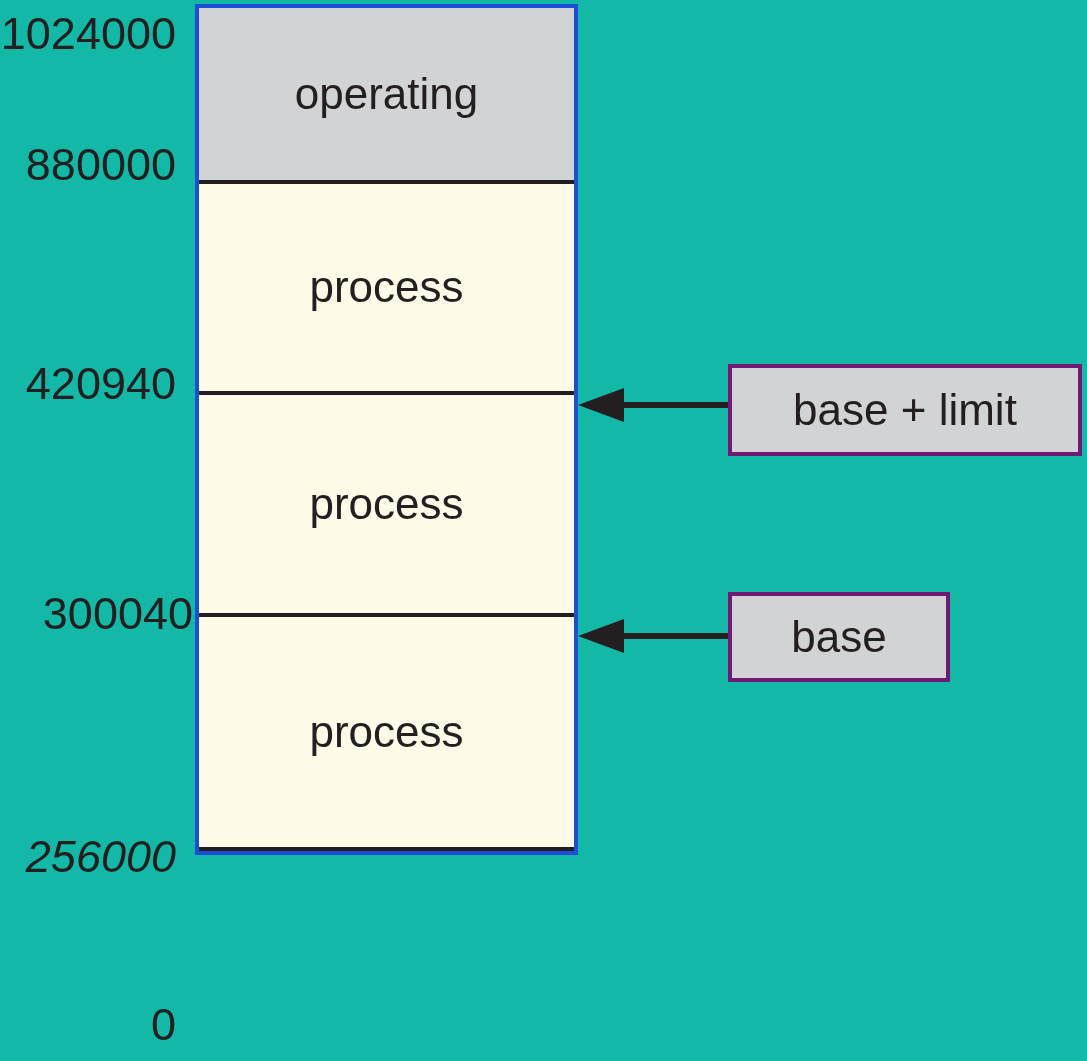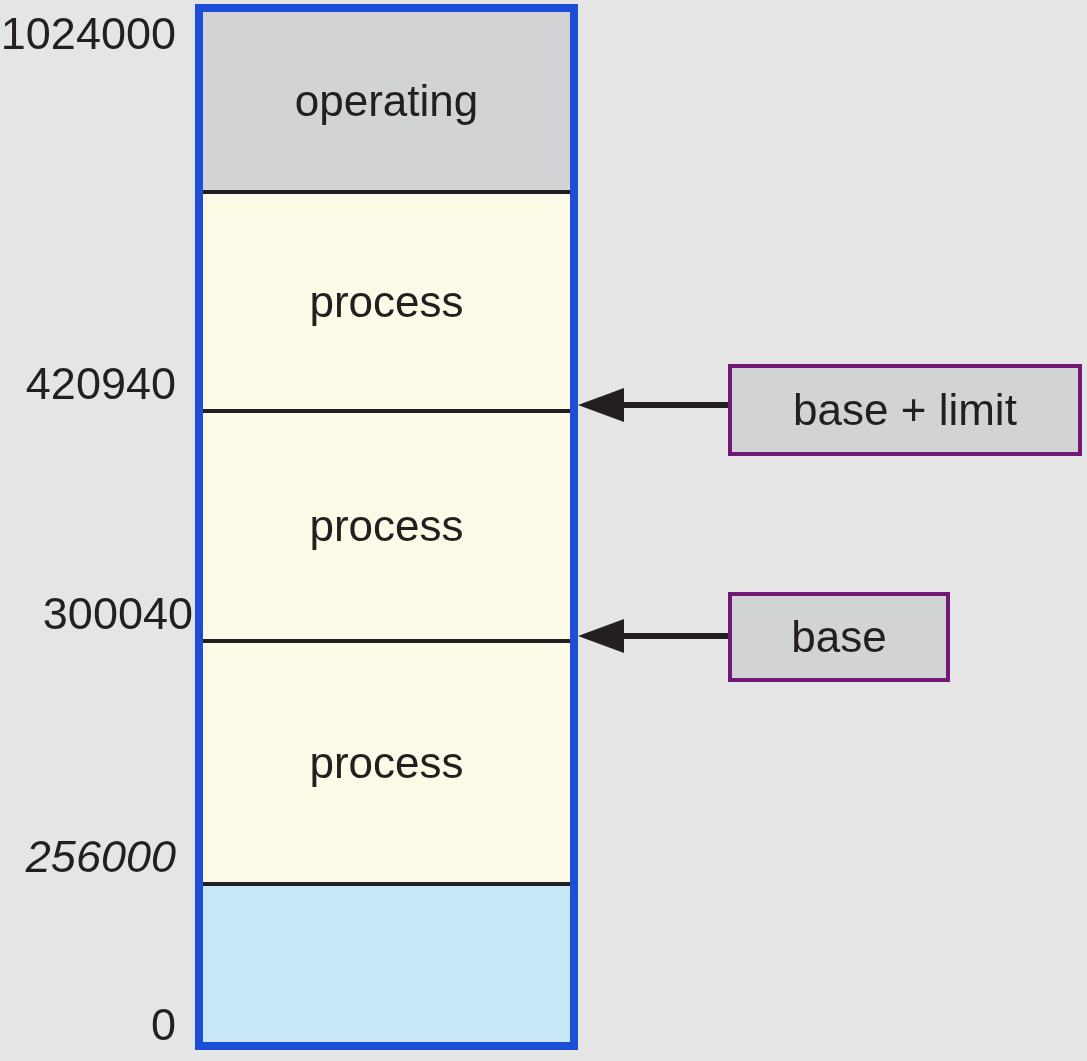--- a/index.html
+++ b/index.html
@@ -4,35 +4,35 @@
 <style>
   html, body {
     margin: 0;
     padding: 0;
     background: #ffffff;
   }
   .canvas {
     position: relative;
     width: 1087px;
     height: 1061px;
-    background: #e5e5e5;
+    background: #14b8a6;
     font-family: "Liberation Sans", sans-serif;
     color: #231f20;
     overflow: hidden;
   }
 
   
   .memory-column {
     position: absolute;
     left: 195px;
     top: 4px;
     width: 383px;
-    height: 1046px;
+    height: 851px;
     box-sizing: border-box;
-    border: 8px solid #1d4ed8;
+    border: 4px solid #1d4ed8;
     display: flex;
     flex-direction: column;
   }
   .segment {
     box-sizing: border-box;
     border-bottom: 4px solid #231f20;
     display: flex;
     flex-direction: column;
     align-items: center;
     justify-content: center;
@@ -93,20 +93,21 @@
   .arrow-head-base-limit { left: 578px; top: 388px; }
   .arrow-line-base       { left: 614px; top: 633px; width: 114px; }
   .arrow-head-base       { left: 578px; top: 619px; }
 </style>
 </head>
 <body>
 
 <div class="canvas">
 
   <div class="addr addr-1024000">1024000</div>
+  <div class="addr addr-880000">880000</div>
   <div class="addr addr-420940">420940</div>
   <div class="addr addr-300040">300040</div>
   <div class="addr addr-256000">256000</div>
   <div class="addr addr-0">0</div>
 
   <div class="memory-column">
     <div class="segment seg-os" style="background: rgb(210, 211, 213);">
       <span>operating</span>
     </div>
     <div class="segment seg-p1" style="background: rgb(253, 250, 231);">

